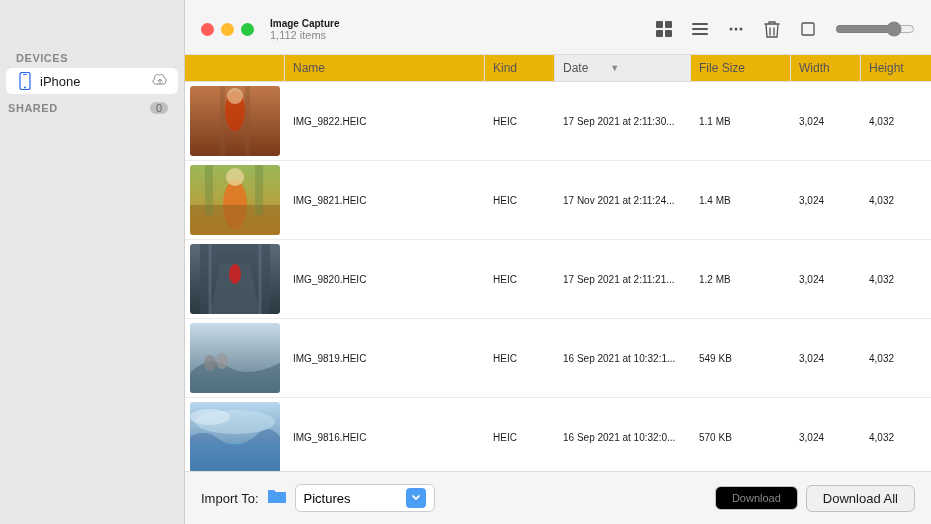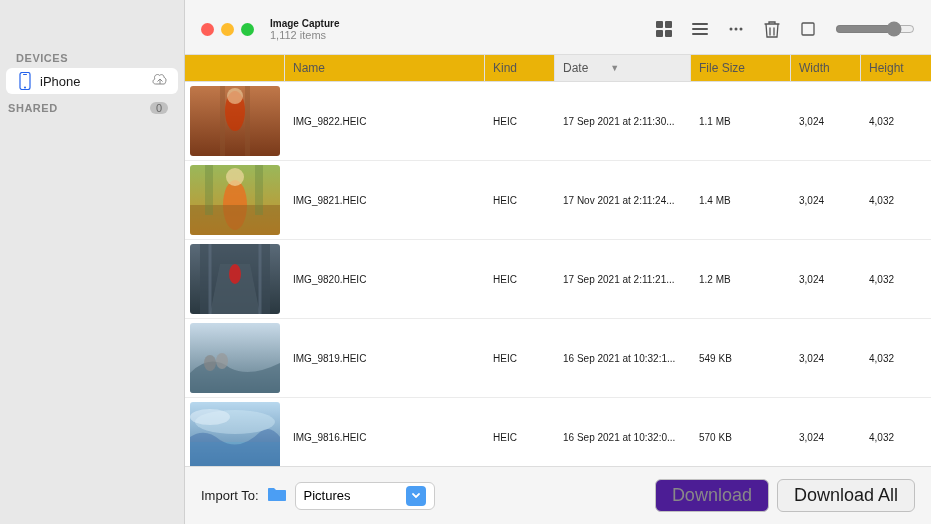--- a/index.html
+++ b/index.html
@@ -250,35 +250,35 @@
       border-radius: 4px;
       width: 20px;
       height: 20px;
       display: flex;
       align-items: center;
       justify-content: center;
       font-size: 11px;
     }
     .footer-spacer { flex: 1; }
     .btn-download {
-      background: #4c1d95;
+      background: #000000;
       border: 1px solid #c0c0c0;
       border-radius: 6px;
       padding: 5px 16px;
-      font-size: 18px;
+      font-size: 11px;
       cursor: pointer;
       color: #888;
       margin-left: 39px;
     }
     .btn-download-all {
       background: #f0f0f0;
       border: 1px solid #c0c0c0;
       border-radius: 6px;
       padding: 5px 16px;
-      font-size: 18px;
+      font-size: 13px;
       cursor: pointer;
       color: #1a1a1a;
     }
   </style>
 </head>
 <body>
 
 <div class="sidebar">
   <div class="sidebar-section-label">DEVICES</div>
   <div class="sidebar-item active">

